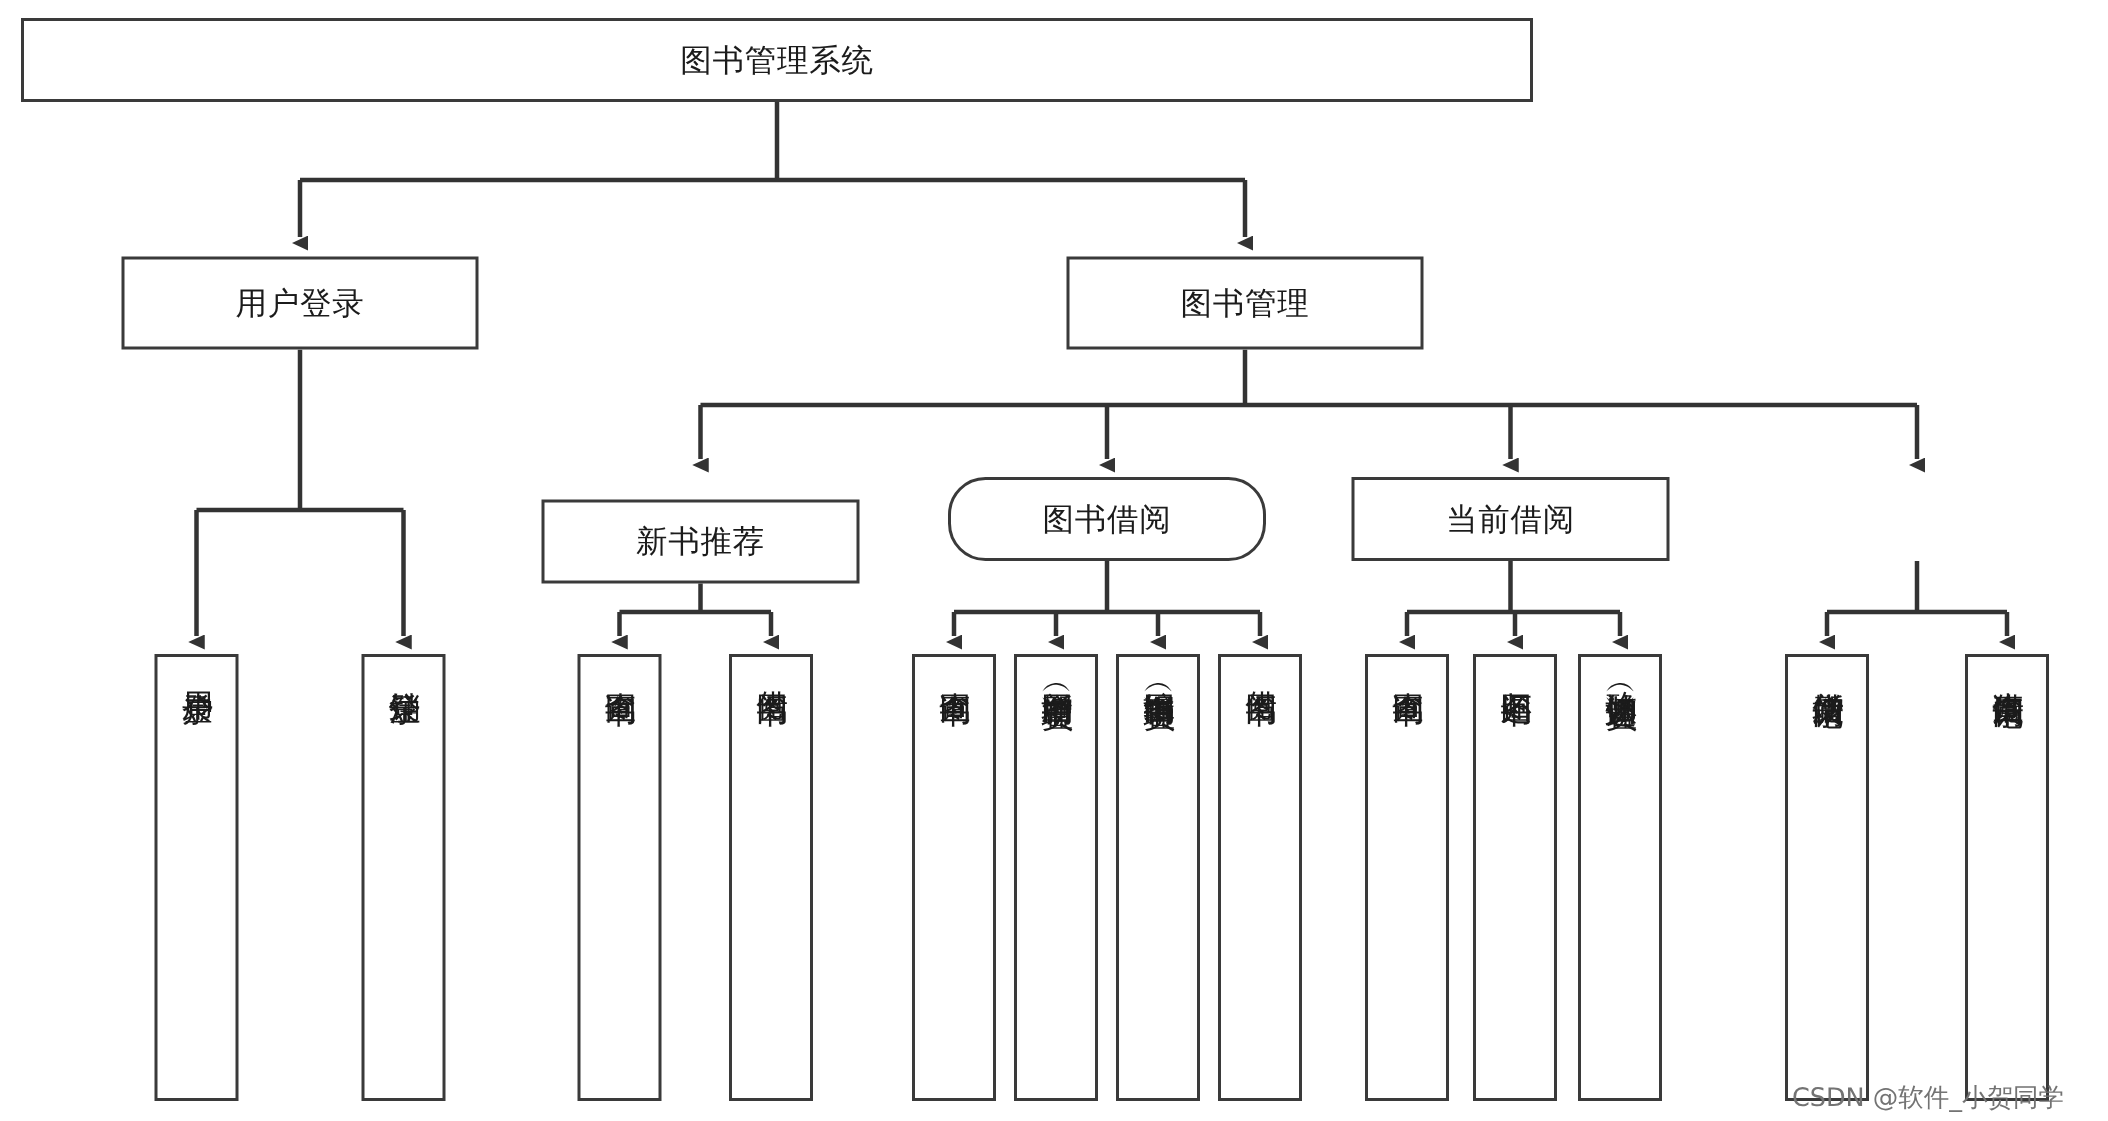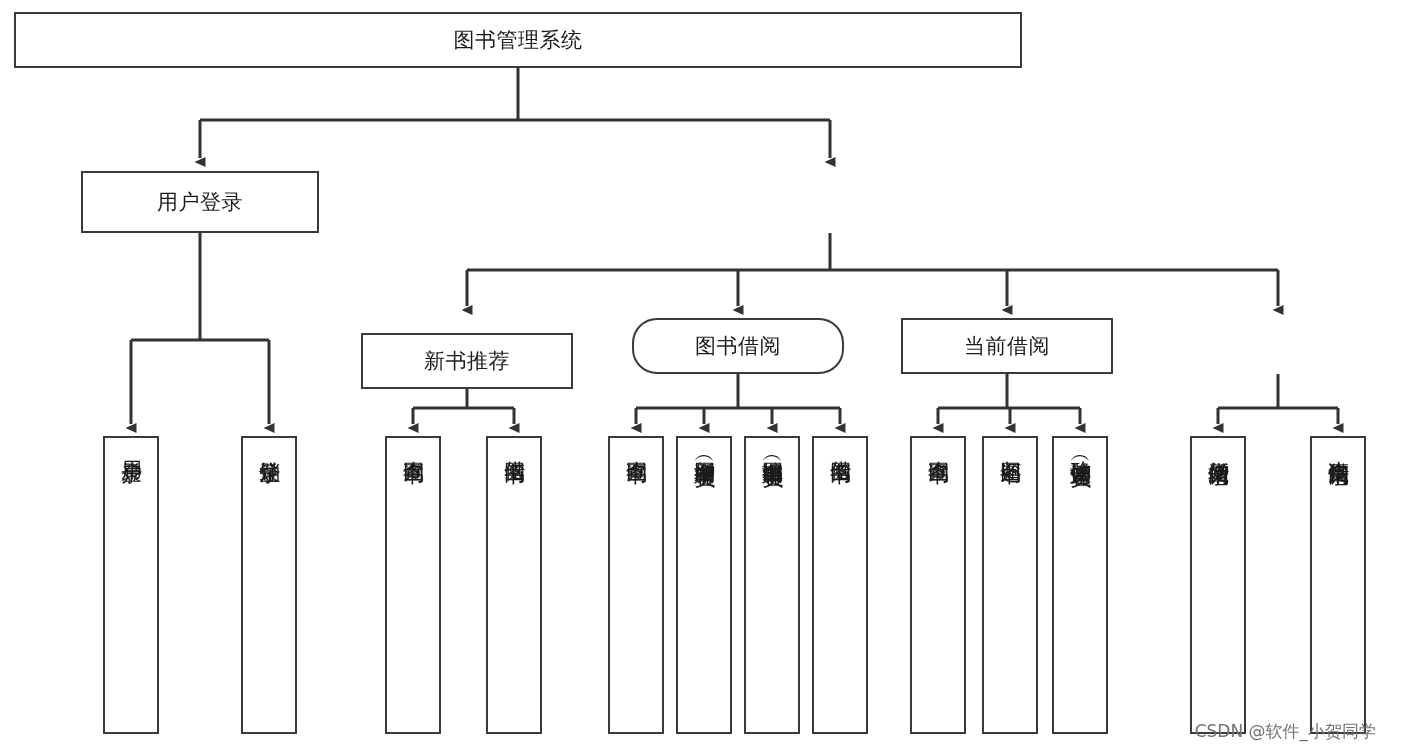--- a/index.html
+++ b/index.html
@@ -135,20 +135,23 @@
     </g>
   </svg>
 
   <div class="node h-node" style="left:14px; top:12px; width:1008px; height:56px;">
     <span class="node-label">图书管理系统</span>
   </div>
 
   <div class="node h-node" style="left:81px; top:171px; width:238px; height:62px;">
     <span class="node-label">用户登录</span>
   </div>
+  <div class="node h-node" style="left:711px; top:171px; width:238px; height:62px;">
+    <span class="node-label">图书管理</span>
+  </div>
 
   <div class="node h-node" style="left:361px; top:333px; width:212px; height:56px;">
     <span class="node-label">新书推荐</span>
   </div>
   <div class="node h-node" style="left:632px; top:318px; width:212px; height:56px;border-radius:25px;">
     <span class="node-label">图书借阅</span>
   </div>
   <div class="node h-node" style="left:901px; top:318px; width:212px; height:56px;">
     <span class="node-label">当前借阅</span>
   </div>

